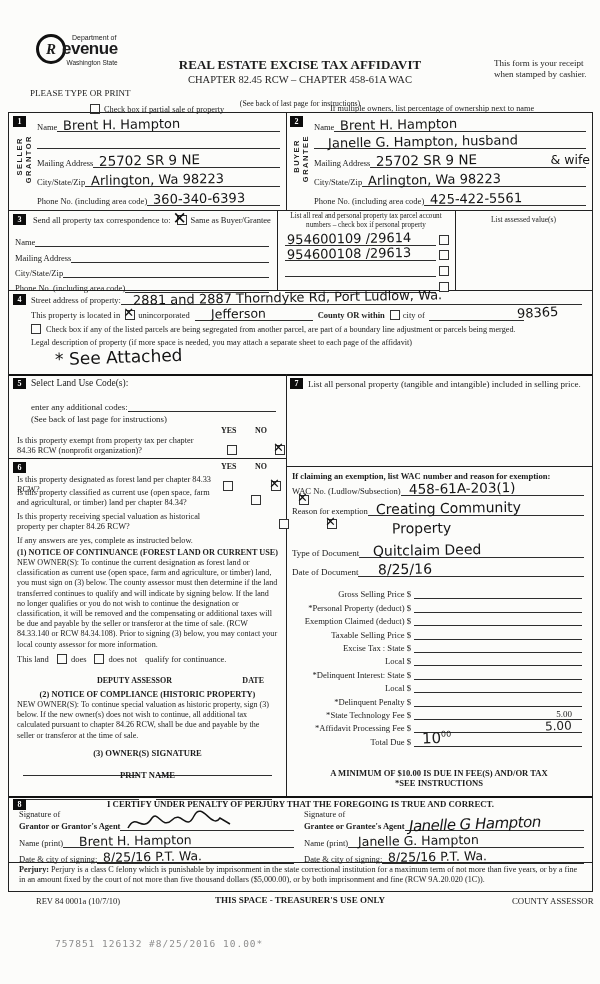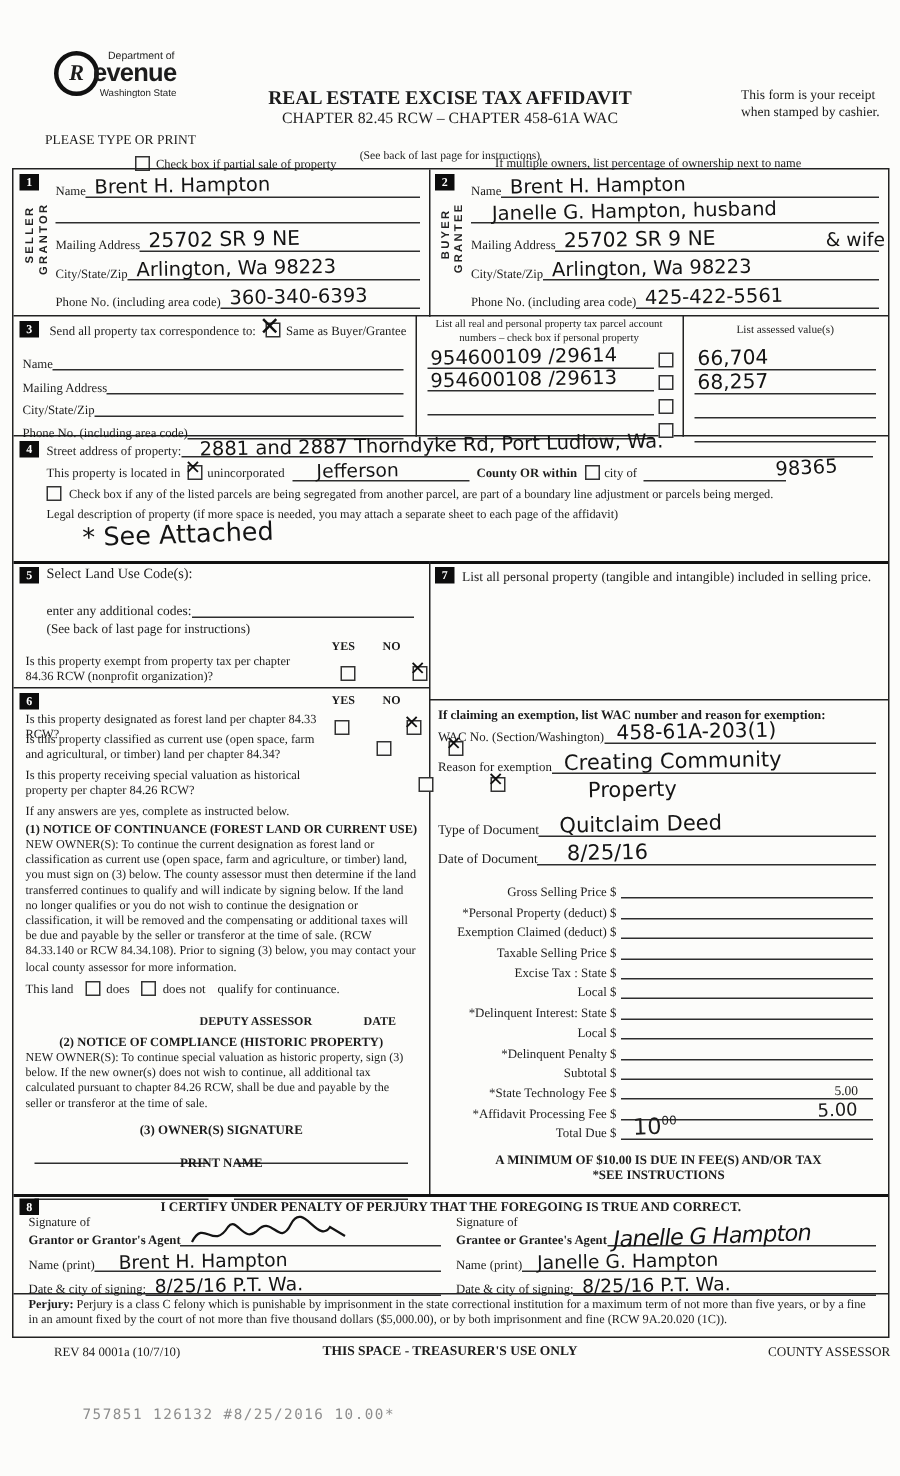--- a/index.html
+++ b/index.html
@@ -195,42 +195,20 @@
             <span class="ul">
               <span class="hw hwv"></span>
             </span>
             <span class="cb" style="margin-left:3px;"></span>
           </div>
       </div>
     </div>
 
     <div class="abs" style="left:446px;top:97px;width:137px;height:80px;border-bottom:1.5px solid #222;">
       <div class="col-head" style="margin-top:6px;font-size:7.5px;">List assessed value(s)</div>
-      <div class="abs" style="left:8px;top:22px;right:8px;">
-        <div class="frow" style="height:15px;">
-            <span class="ul">
-              <span class="hw hwv" style="font-size:13.5px;left:2px;">66,704</span>
-            </span>
-          </div>
-        <div class="frow" style="height:16px;">
-            <span class="ul">
-              <span class="hw hwv" style="font-size:13.5px;left:2px;">68,257</span>
-            </span>
-          </div>
-        <div class="frow" style="height:16px;">
-            <span class="ul">
-              <span class="hw hwv"></span>
-            </span>
-          </div>
-        <div class="frow" style="height:16px;">
-            <span class="ul">
-              <span class="hw hwv"></span>
-            </span>
-          </div>
-      </div>
     </div>
 
     <div class="abs" style="left:0;top:177px;width:583px;height:84px;border-bottom:2px solid #111;">
       <span class="nbx" style="left:4px;top:4px;">4</span>
       <div class="abs frow" style="left:22px;top:3px;right:10px;">
         <span class="lbl">Street address of property:</span>
         <span class="ul">
             <span class="hw hwv" style="font-size:13px;left:12px;">2881 and 2887 Thorndyke Rd, Port Ludlow, Wa.</span>
           </span>
       </div>
@@ -298,21 +276,21 @@
           <span>This land</span>
           <span class="cb" style="margin:0 4px 0 8px;"></span>
           <span>does</span>
           <span class="cb" style="margin:0 4px 0 8px;"></span>
           <span>does not</span>
           <span style="margin-left:8px;">qualify for continuance.</span>
         </div>
 
         <div class="abs ulfix" style="left:18px;top:214px;right:14px;"></div>
         <div class="abs frow" style="left:18px;top:218px;right:14px;font-size:8px;font-weight:bold;">
-          <span style="margin-left:106px;">DEPUTY ASSESSOR</span>
+          <span style="margin-left:70px;">DEPUTY ASSESSOR</span>
           <span style="margin-left:auto;margin-right:8px;">DATE</span>
         </div>
 
         <div class="abs ctr b" style="left:4px;top:232px;right:4px;font-size:8.4px;">(2) NOTICE OF COMPLIANCE (HISTORIC PROPERTY)</div>
         <div class="abs body-txt" style="left:8px;top:242px;right:8px;">NEW OWNER(S): To continue special valuation as historic property, sign (3) below. If the new owner(s) does not wish to continue, all additional tax calculated pursuant to chapter 84.26 RCW, shall be due and payable by the seller or transferor at the time of sale.</div>
 
         <div class="abs ctr b" style="left:4px;top:290px;right:4px;font-size:8.6px;">(3) OWNER(S) SIGNATURE</div>
         <div class="abs frow" style="left:14px;top:306px;right:14px;">
           <span class="ulfix" style="width:116px;"></span>
           <span class="ulfix" style="width:116px;margin-left:auto;"></span>
@@ -331,21 +309,21 @@
       <div class="abs ulfix" style="left:10px;top:25px;right:10px;"></div>
       <div class="abs ulfix" style="left:10px;top:38px;right:10px;"></div>
       <div class="abs ulfix" style="left:10px;top:51px;right:10px;"></div>
       <div class="abs ulfix" style="left:10px;top:64px;right:10px;"></div>
       <div class="abs ulfix" style="left:10px;top:77px;right:10px;"></div>
 
       <div class="abs" style="left:0;top:92px;right:0;border-top:1px solid #222;"></div>
 
       <div class="abs" style="left:6px;top:97px;right:6px;font-size:8.6px;font-weight:bold;">If claiming an exemption, list WAC number and reason for exemption:</div>
       <div class="abs frow" style="left:6px;top:110px;right:8px;">
-        <span class="lbl" style="font-size:8.6px;">WAC No. (Section/Washington)</span>
+        <span class="lbl" style="font-size:8.6px;">WAC No. (Ludlow/Subsection)</span>
         <span class="ul">
             <span class="hw hwv" style="font-size:13.5px;left:8px;">458-61A-203(1)</span>
           </span>
       </div>
       <div class="abs frow" style="left:6px;top:130px;right:8px;">
         <span class="lbl" style="font-size:8.6px;">Reason for exemption</span>
         <span class="ul">
             <span class="hw hwv" style="font-size:14px;left:8px;">Creating Community</span>
           </span>
       </div>
@@ -415,26 +393,20 @@
               <span class="mval"></span>
             </span>
           </div>
         <div class="mrow">
             <span class="mlabel">*Delinquent Penalty  $</span>
             <span class="mline">
               <span class="mval"></span>
             </span>
           </div>
         <div class="mrow">
-            <span class="mlabel">Subtotal  $</span>
-            <span class="mline">
-              <span class="mval"></span>
-            </span>
-          </div>
-        <div class="mrow">
             <span class="mlabel">*State Technology Fee  $</span>
             <span class="mline">
               <span class="mval">5.00</span>
             </span>
           </div>
         <div class="mrow">
             <span class="mlabel">*Affidavit Processing Fee  $</span>
             <span class="mline">
               <span class="mval hand">5.00</span>
             </span>

